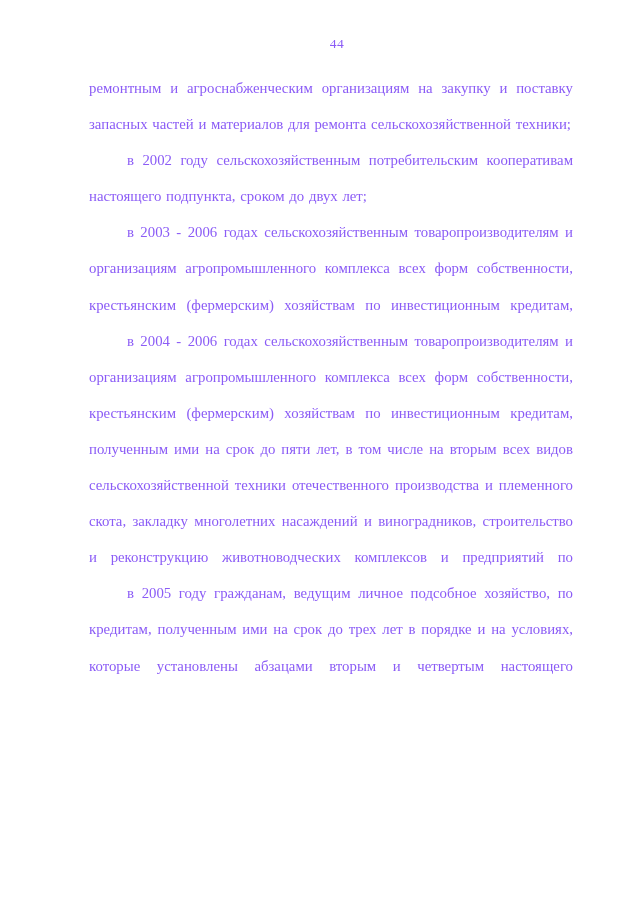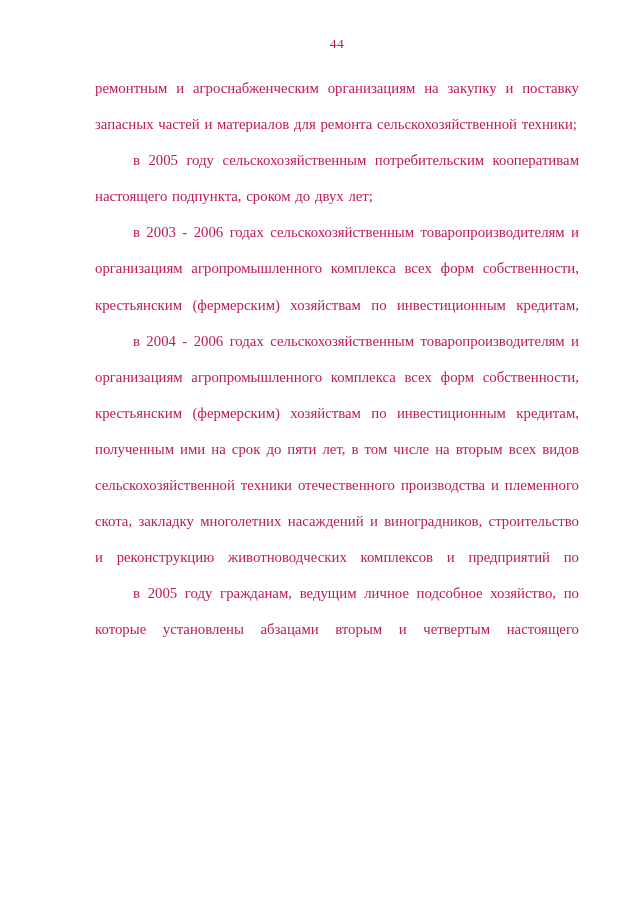--- a/index.html
+++ b/index.html
@@ -6,36 +6,36 @@
     margin: 0;
     padding: 0;
     background: #ffffff;
   }
   .page {
     position: relative;
     width: 640px;
     height: 900px;
     background: #ffffff;
     font-family: "Liberation Serif", "DejaVu Serif", serif;
-    color: #be185d;
+    color: #8b5cf6;
     overflow: hidden;
   }
   .pagenum {
     position: absolute;
     top: 36px;
     left: 95px;
     width: 484px;
     text-align: center;
     font-size: 13.5px;
     letter-spacing: 0.5px;
   }
   .doc-body {
     position: absolute;
     top: 70px;
-    left: 95px;
+    left: 89px;
     width: 484px;
   }
   .paragraph {
     margin: 0;
     padding: 0;
   }
   .line {
     font-size: 14.8px;
     line-height: 36.1px;
     height: 36.1px;
@@ -59,21 +59,21 @@
   <div class="pagenum">44</div>
 
   <div class="doc-body">
 
     <div class="paragraph">
       <div class="line">ремонтным и агроснабженческим организациям на закупку и поставку</div>
       <div class="line end">запасных частей и материалов для ремонта сельскохозяйственной техники;</div>
     </div>
 
     <div class="paragraph">
-      <div class="line indent">в 2005 году сельскохозяйственным потребительским кооперативам</div>
+      <div class="line indent">в 2002 году сельскохозяйственным потребительским кооперативам</div>
       <div class="line end">настоящего подпункта, сроком до двух лет;</div>
     </div>
 
     <div class="paragraph">
       <div class="line indent">в 2003 - 2006 годах сельскохозяйственным товаропроизводителям и</div>
       <div class="line">организациям агропромышленного комплекса всех форм собственности,</div>
       <div class="line">крестьянским (фермерским) хозяйствам по инвестиционным кредитам,</div>
     </div>
 
     <div class="paragraph">
@@ -81,17 +81,18 @@
       <div class="line">организациям агропромышленного комплекса всех форм собственности,</div>
       <div class="line">крестьянским (фермерским) хозяйствам по инвестиционным кредитам,</div>
       <div class="line">полученным ими на срок до пяти лет, в том числе на вторым всех видов</div>
       <div class="line">сельскохозяйственной техники отечественного производства и племенного</div>
       <div class="line">скота, закладку многолетних насаждений и виноградников, строительство</div>
       <div class="line">и реконструкцию животноводческих комплексов и предприятий по</div>
     </div>
 
     <div class="paragraph">
       <div class="line indent">в 2005 году гражданам, ведущим личное подсобное хозяйство, по</div>
+      <div class="line">кредитам, полученным ими на срок до трех лет в порядке и на условиях,</div>
       <div class="line">которые установлены абзацами  вторым и четвертым настоящего</div>
     </div>
 
   </div>
 </div>
 
 </body></html>

